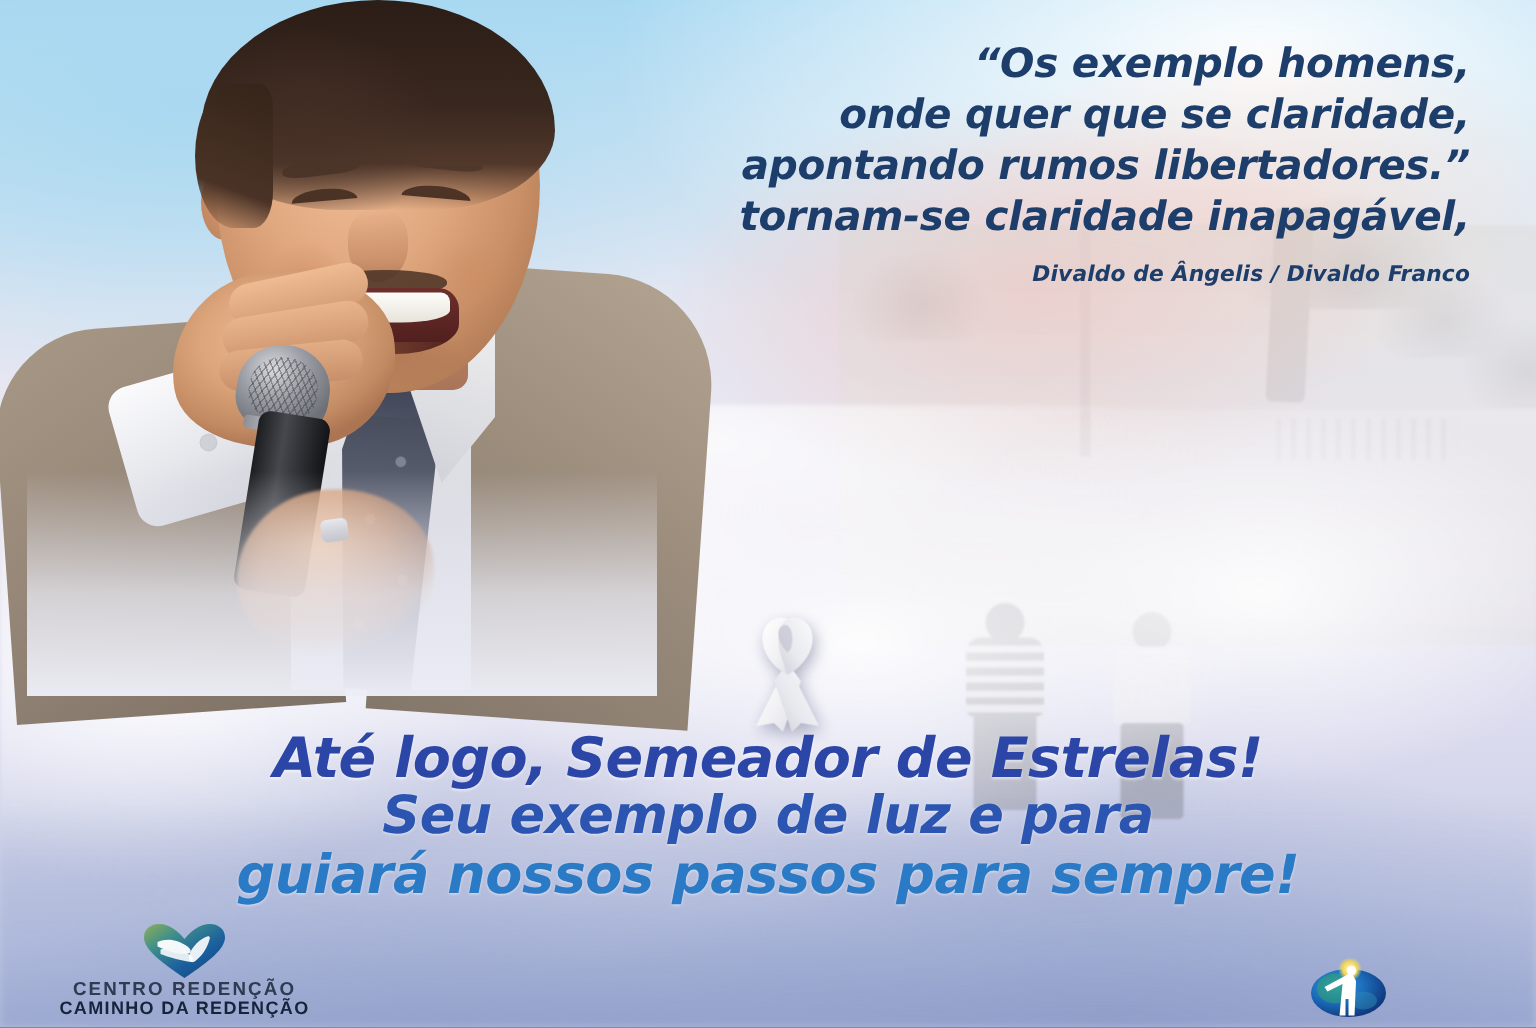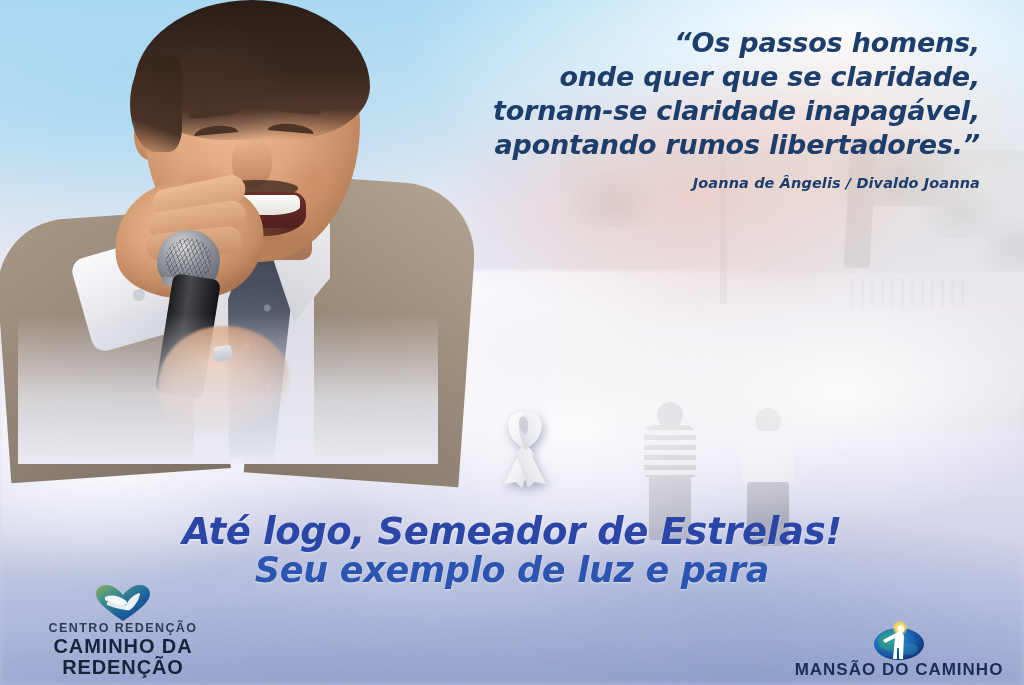--- a/index.html
+++ b/index.html
@@ -331,21 +331,20 @@
     height: 80px;
     filter: drop-shadow(2px 4px 5px rgba(90,95,130,0.45));
   }
 
   
   .headline {
     position: absolute;
     left: 0; right: 0;
     top: 486px;
     text-align: center;
-    margin-top: 26px;
   }
   .hl-line {
     font-family: "DejaVu Sans", sans-serif;
     font-style: italic;
     font-weight: bold;
     line-height: 39px;
     white-space: nowrap;
     text-shadow: 0 1px 2px rgba(255,255,255,0.55);
   }
   .hl-1 { font-size: 37px; color: #2c46a8; letter-spacing: -0.4px; }
@@ -363,21 +362,21 @@
   #logo-left  { left: 8px;  width: 230px; }
   #logo-right { right: 10px; width: 230px; }
   .logo-mark { height: 38px; display: flex; align-items: flex-end; justify-content: center; }
   .logo-text { text-align: center; line-height: 1.08; }
   .logo-text .t1 {
     display:block;
     font-size: 12.5px; font-weight: bold; letter-spacing: 1.4px; color: #2f3b52;
   }
   .logo-text .t2 {
     display:block;
-    font-size: 20px; font-weight: bold; letter-spacing: 0.9px; color: #17233b;
+    font-size: 12px; font-weight: bold; letter-spacing: 0.9px; color: #17233b;
   }
   #logo-right .t2 { font-size: 17px; letter-spacing: 1px; color:#1a2c57; }
 </style>
 </head>
 <body>
 
 <div id="poster">
 
   <div class="bg-base"></div>
   <div class="bg-warm"></div>
@@ -450,25 +449,25 @@
     <div class="p-layer mic-mesh"></div>
     <div class="p-layer mic-ring"></div>
     <div class="p-layer mic-body"></div>
     <div class="p-layer hand-low"></div>
     <div class="p-layer ring"></div>
 
     <div class="portrait-fade"></div>
   </div>
 
   <div class="quote">
-    <div class="quote-line">“Os passos homens,</div>
+    <div class="quote-line">“Os exemplo homens,</div>
     <div class="quote-line">onde quer que se claridade,</div>
+    <div class="quote-line">apontando rumos libertadores.”</div>
     <div class="quote-line">tornam-se claridade inapagável,</div>
-    <div class="quote-line">apontando rumos libertadores.”</div>
-    <div class="quote-attr">Joanna de Ângelis / Divaldo Joanna</div>
+    <div class="quote-attr">Divaldo de Ângelis / Divaldo Franco</div>
   </div>
 
   <div class="ribbon-wrap">
     <svg width="78" height="80" viewBox="0 0 78 80" xmlns="http://www.w3.org/2000/svg" aria-hidden="true">
       <defs>
         <linearGradient id="rbA" x1="0" y1="0" x2="1" y2="1">
           <stop offset="0%" stop-color="#ffffff"></stop>
           <stop offset="55%" stop-color="#f2f2f5"></stop>
           <stop offset="100%" stop-color="#d9dae2"></stop>
         </linearGradient>
@@ -487,20 +486,21 @@
 
       <path d="M39 42 C 60 30, 60 8, 46 4 C 34 1, 30 16, 35 30 Z" fill="url(#rbB)"></path>
 
       <path d="M39 27 C 32 20, 31 11, 36 9 C 41 7, 44 16, 41 25 Z" fill="#b9b6c8" opacity="0.55"></path>
     </svg>
   </div>
 
   <div class="headline">
     <div class="hl-line hl-1">Até logo, Semeador de Estrelas!</div>
     <div class="hl-line hl-2">Seu exemplo de luz e para</div>
+    <div class="hl-line hl-3">guiará nossos passos para sempre!</div>
   </div>
 
   <div class="logo-block" id="logo-left">
     <div class="logo-mark">
       <svg width="56" height="38" viewBox="0 0 56 38" xmlns="http://www.w3.org/2000/svg" aria-hidden="true">
         <defs>
           <linearGradient id="hg" x1="0" y1="0" x2="1" y2="1">
             <stop offset="0%" stop-color="#8fae5a"></stop>
             <stop offset="28%" stop-color="#3f8f8a"></stop>
             <stop offset="62%" stop-color="#1b5f9e"></stop>
@@ -535,18 +535,15 @@
           </radialGradient>
         </defs>
         <ellipse cx="26" cy="23" rx="25" ry="16" fill="url(#gg)"></ellipse>
         <ellipse cx="17" cy="20" rx="12" ry="10" fill="#2fa36b" opacity="0.55"></ellipse>
         <ellipse cx="36" cy="28" rx="9" ry="6" fill="#2f8fb5" opacity="0.45"></ellipse>
         <ellipse cx="27" cy="7" rx="8" ry="8" fill="url(#sg)"></ellipse>
         <path d="M28 9 L31 15 L30 38 L26 38 L26 27 L24 27 L24 38 L20 38 L22 17 L12 22 L10 19 L23 12 Z" fill="#ffffff"></path>
         <circle cx="28" cy="8" r="3.2" fill="#ffffff"></circle>
       </svg>
     </div>
-    <div class="logo-text">
-      <span class="t2">MANSÃO DO CAMINHO</span>
-    </div>
   </div>
 
 </div>
 
 </body></html>

